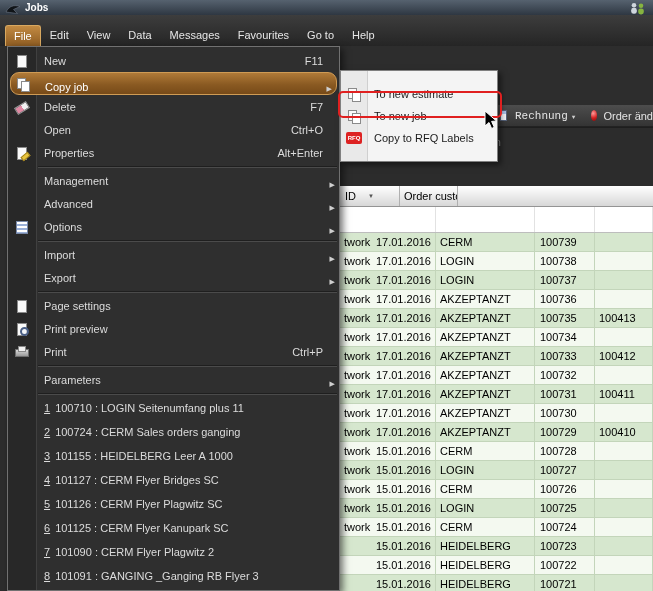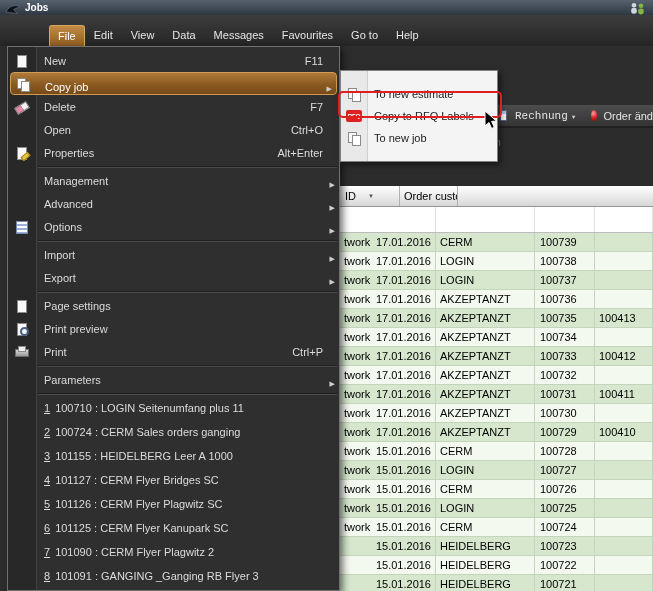--- a/index.html
+++ b/index.html
@@ -14,21 +14,21 @@
   .title{color:#fff;font-size:10px;font-weight:bold;margin-left:4px;}
   .tb-right{margin-left:auto;width:20px;height:13px;}
 
   
   .menubar{position:absolute;left:0;top:15px;width:100%;height:31px;
            background:linear-gradient(#3d3d3d,#252525);display:flex;align-items:flex-end;
            padding:0 0 0 5px;box-sizing:border-box;}
   .mb-item{height:22px;line-height:22px;padding:0 9px;font-size:11px;color:#e6e6e6;cursor:default;}
   .mb-item.selected{background:linear-gradient(#c28a42,#8e5c22);color:#fff;
            border:1px solid #d8a860;border-bottom:none;border-radius:3px 3px 0 0;
-           height:21px;line-height:20px;padding:0 8px;box-sizing:border-box;margin-left:44px;}
+           height:21px;line-height:20px;padding:0 8px;box-sizing:border-box;}
 
   
   .toolbar{position:absolute;left:340px;right:0;top:105px;height:22px;z-index:1;
            background:linear-gradient(#4d4d4d,#343434);border-bottom:1px solid #222;
            display:flex;align-items:center;box-sizing:border-box;padding-left:152px;gap:2px;}
   .tsep{width:1px;height:14px;background:#5f5f5f;margin-right:5px;}
   .ric{width:12px;height:11px;border:1px solid #55627a;box-sizing:border-box;margin-right:2px;
        background:linear-gradient(180deg,#a9c0e8 0,#a9c0e8 3px,#f2f5fb 3px);}
   .tbtn{background:transparent;border:none;color:#e4e4e4;font-size:11px;display:flex;
         align-items:center;gap:4px;padding:2px 4px;font-family:Liberation Mono, monospace;cursor:default;}
@@ -66,21 +66,21 @@
   .file-menu{position:absolute;left:7px;top:46px;width:333px;height:545px;background:#2f2f2f;
              border:1px solid #717171;box-sizing:border-box;z-index:20;padding-top:2px;
              box-shadow:3px 3px 7px rgba(0,0,0,.55);}
   .menu-gutter{position:absolute;left:0;top:0;bottom:0;width:28px;background:#282828;
                border-right:1px solid #404040;}
   .menu-item{position:relative;height:23px;display:flex;align-items:center;
              padding:0 16px 0 36px;color:#dcdcdc;font-size:11px;cursor:default;box-sizing:border-box;}
   .menu-item .shortcut{margin-left:auto;}
   .menu-item .arrow{position:absolute;right:4px;top:8px;}
   .menu-item .arrow::before{content:"▶";font-size:7px;color:#cfcfcf;}
-  .menu-item.selected{height:23px;border:1px solid #cf9b55;border-radius:4px;margin:0 2px;
+  .menu-item.selected{height:23px;border:1px solid #cf9b55;border-radius:9px;margin:0 2px;
              padding:7px 14px 0 34px;color:#fff;
              background:linear-gradient(#b07a38,#8a5a22 55%,#774a18);}
   .menu-item.selected .mi{left:4px;}
   .menu-sep{height:5px;position:relative;}
   .menu-sep::before{content:"";position:absolute;left:30px;right:2px;top:2px;
              border-top:1px solid #1f1f1f;border-bottom:1px solid #4b4b4b;}
   .menu-item.recent{height:24px;}
   .menu-item.recent .num{text-decoration:underline;margin-right:5px;}
 
   
@@ -465,26 +465,26 @@
   </div>
 
   <div class="submenu">
     <div class="submenu-gutter"></div>
     <div id="submenu-items">
         <div class="sm-item">
           <span class="mi icon-copy-icon"></span>
           <span class="label">To new estimate</span>
         </div>
         <div class="sm-item">
+          <span class="mi icon-copy-icon"></span>
+          <span class="label">To new job</span>
+        </div>
+        <div class="sm-item">
           <span class="mi icon-rfq-icon">RFQ</span>
           <span class="label">Copy to RFQ Labels</span>
-        </div>
-        <div class="sm-item">
-          <span class="mi icon-copy-icon"></span>
-          <span class="label">To new job</span>
         </div>
       </div>
   </div>
 
   <div class="annotation"></div>
 
   <svg class="cursor" width="14" height="20" viewBox="0 0 14 20">
     <path d="M1,1 L1,16 L5,12.5 L7.6,18.5 L10.3,17.3 L7.6,11.4 L12.5,11 Z" fill="#000" stroke="#fff" stroke-width="1"></path>
   </svg>
 

